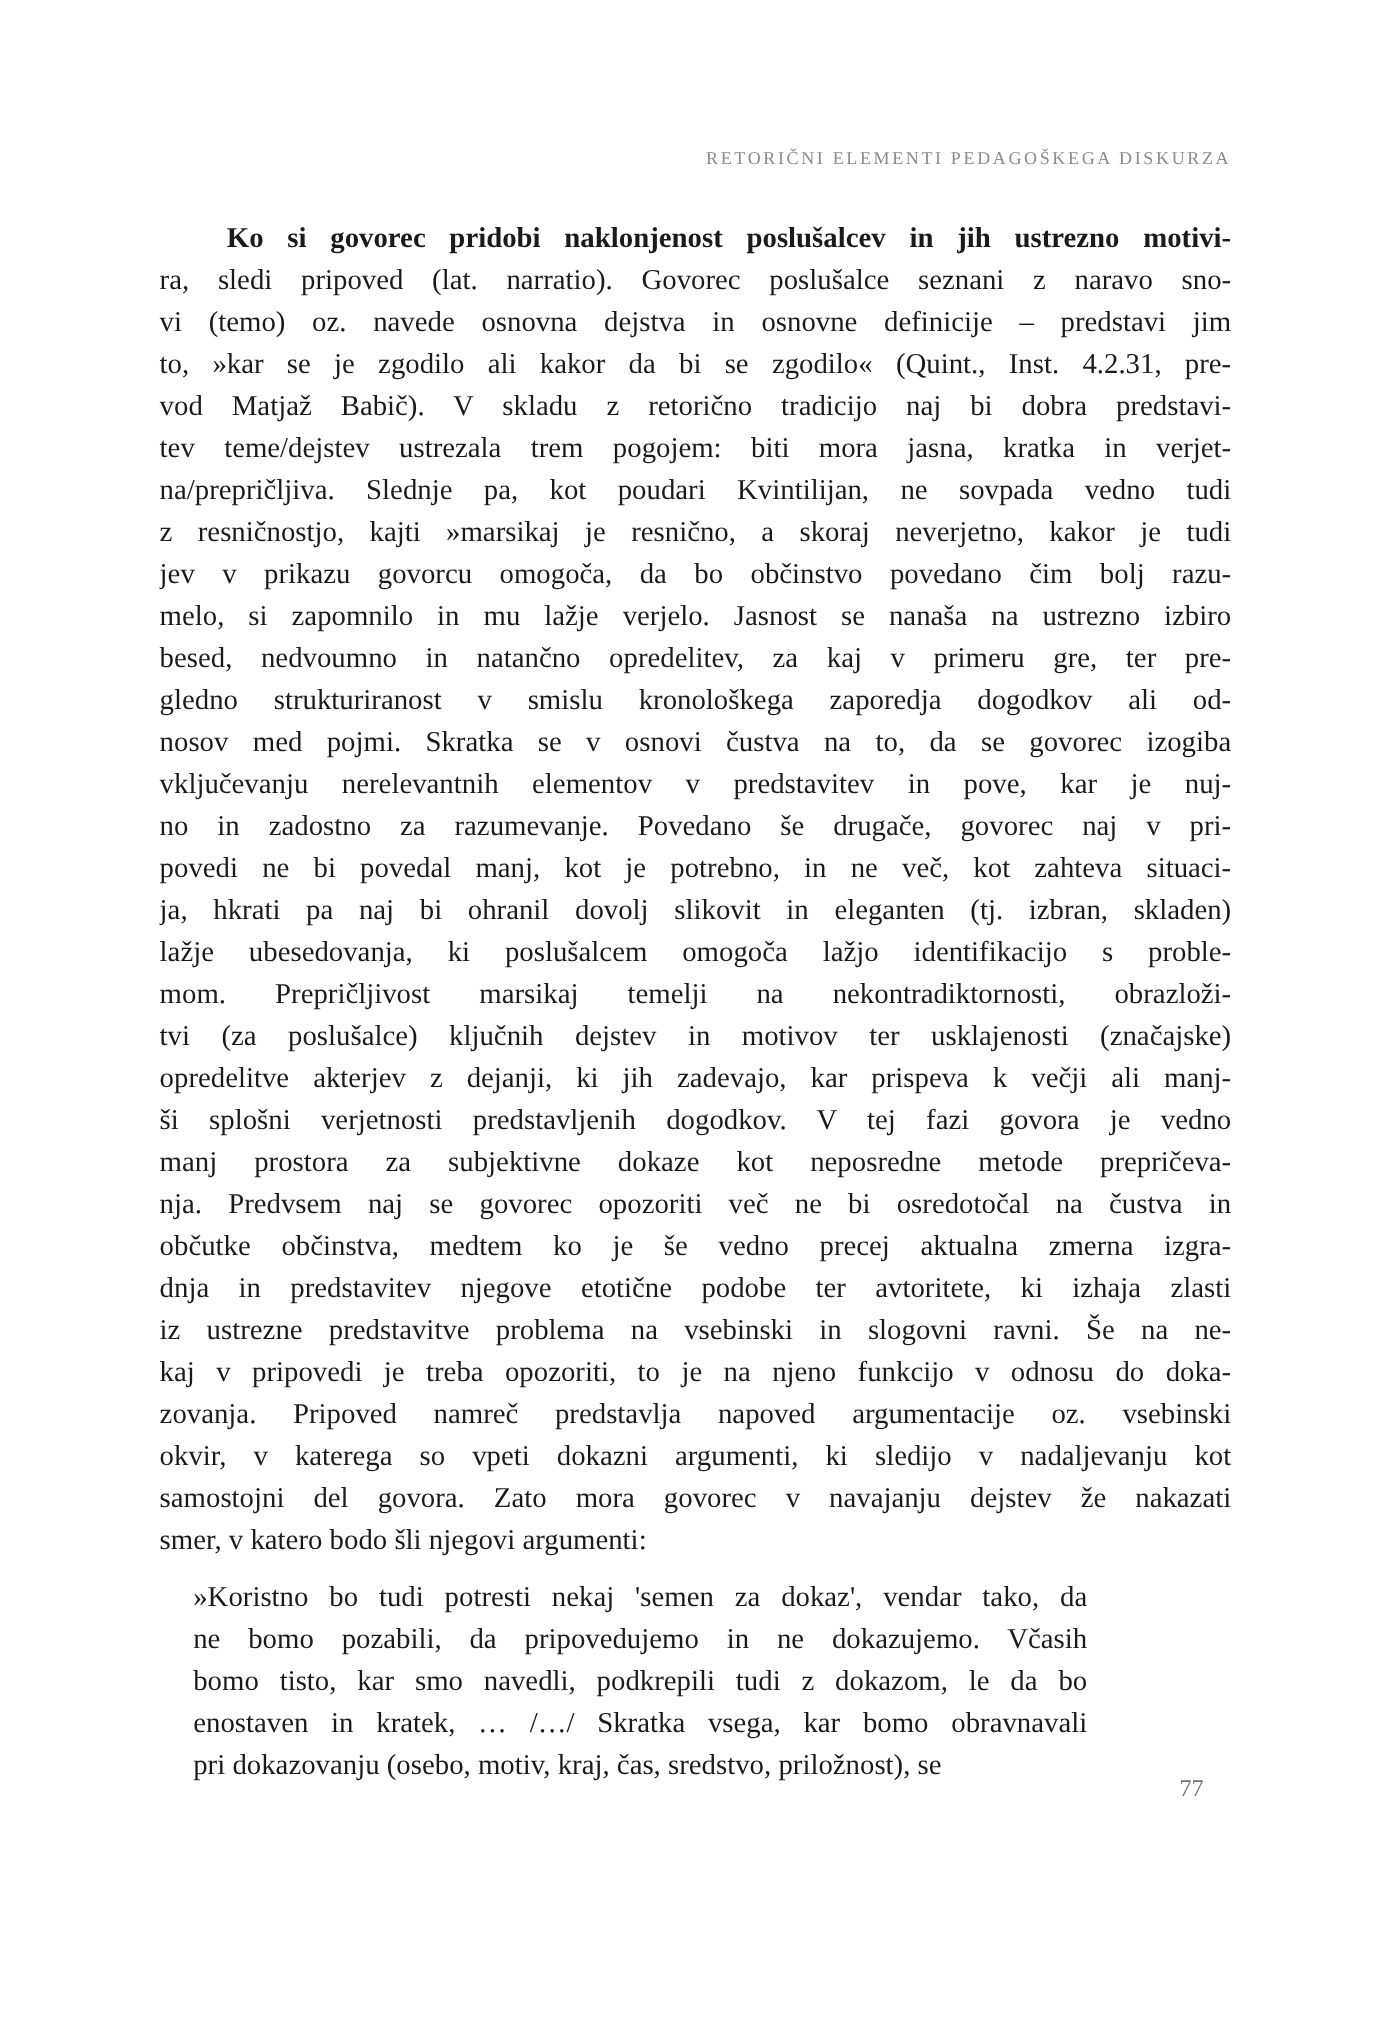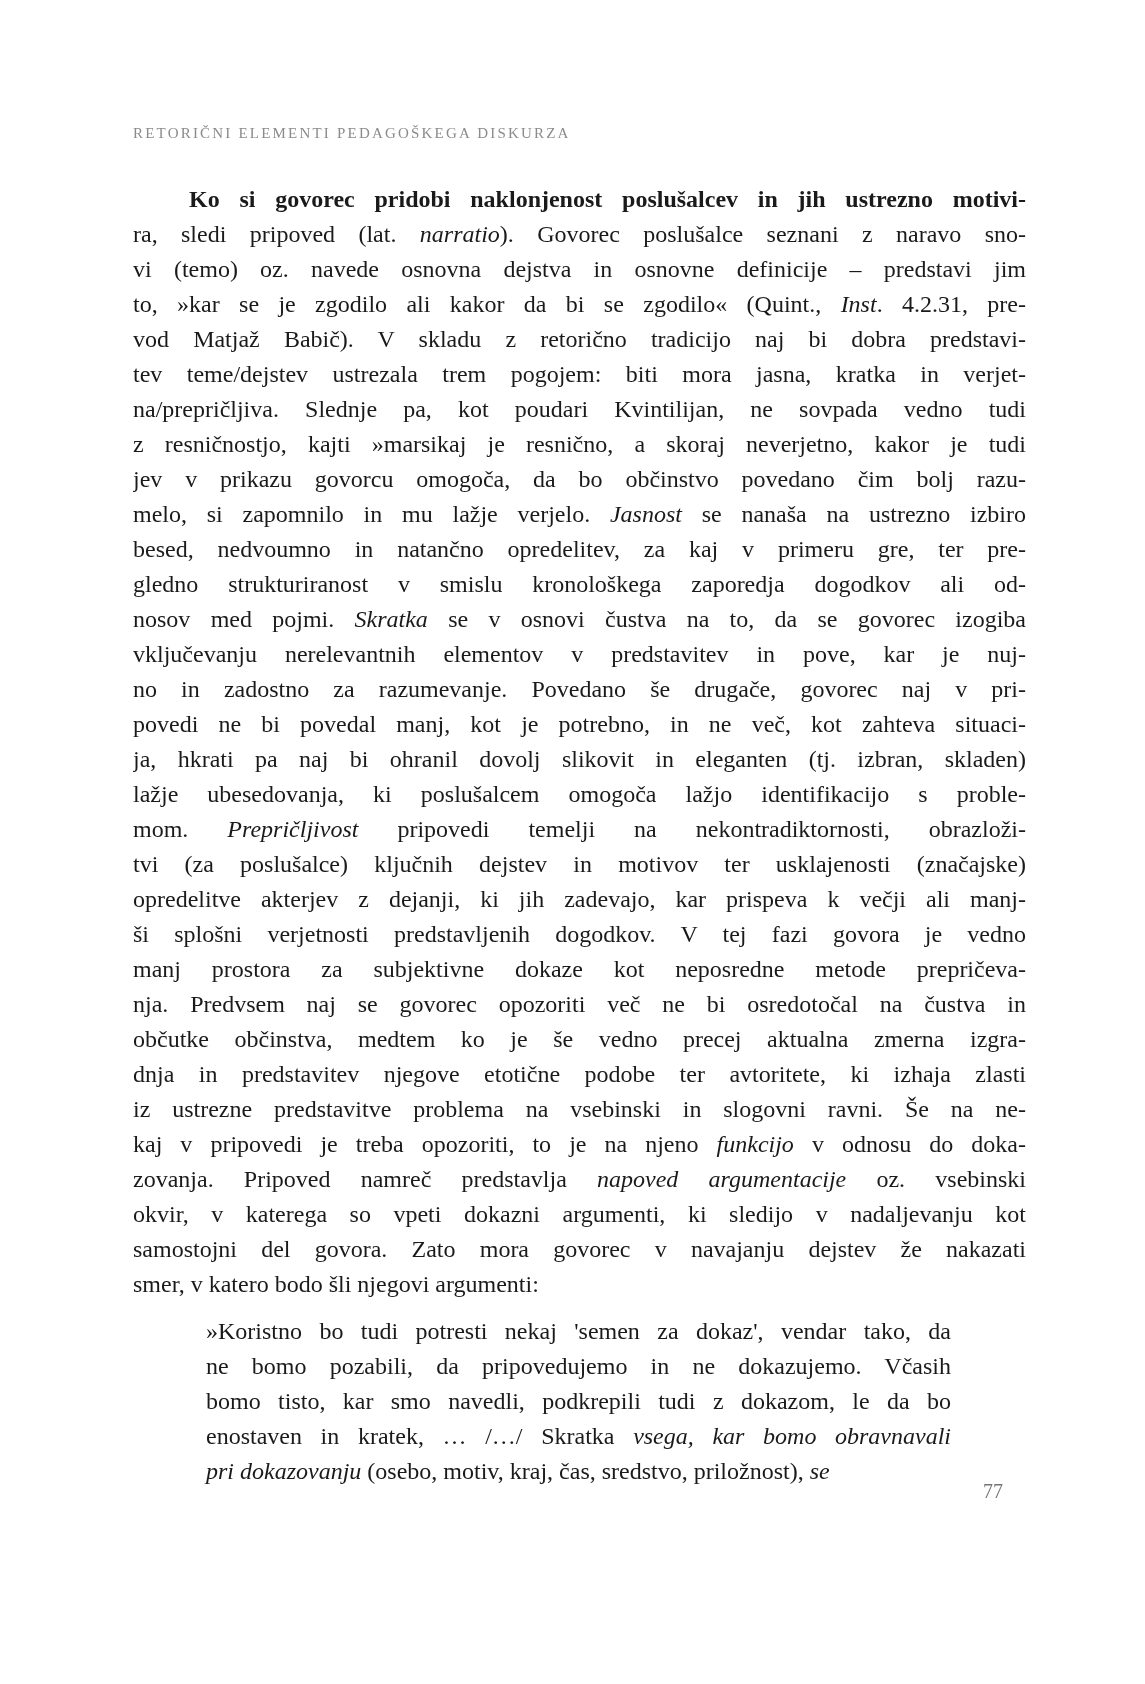--- a/index.html
+++ b/index.html
@@ -14,21 +14,21 @@
     background: #ffffff;
     font-family: "Liberation Serif", serif;
     color: #1a1a1a;
     overflow: hidden;
   }
   .running-head {
     position: absolute;
     top: 125px;
     left: 133px;
     width: 893px;
-    text-align: left;
+    text-align: right;
     font-size: 15px;
     letter-spacing: 2.2px;
     color: #8b8b8b;
     text-transform: uppercase;
   }
   .content {
     position: absolute;
     top: 182px;
     left: 133px;
     width: 893px;
@@ -42,25 +42,24 @@
     text-align-last: justify;
   }
   .tline.last {
     text-align-last: left;
   }
   .tline.indent {
     text-indent: 56px;
     font-weight: bold;
   }
   .it {
-    font-style: italic;
   }
   .block-quote {
     margin-top: 12px;
-    margin-left: 73px;
+    margin-left: 28px;
     width: 745px;
   }
   .page-number {
     position: absolute;
     left: 983px;
     top: 1480px;
     font-size: 20px;
     color: #757575;
   }
 </style>
@@ -83,21 +82,21 @@
         <div class="tline"><span>jev v prikazu govorcu omogoča, da bo občinstvo povedano čim bolj razu-</span></div>
         <div class="tline"><span>melo, si zapomnilo in mu lažje verjelo. </span><span class="it">Jasnost</span><span> se nanaša na ustrezno izbiro</span></div>
         <div class="tline"><span>besed, nedvoumno in natančno opredelitev, za kaj v primeru gre, ter pre-</span></div>
         <div class="tline"><span>gledno strukturiranost v smislu kronološkega zaporedja dogodkov ali od-</span></div>
         <div class="tline"><span>nosov med pojmi. </span><span class="it">Skratka</span><span> se v osnovi čustva na to, da se govorec izogiba</span></div>
         <div class="tline"><span>vključevanju nerelevantnih elementov v predstavitev in pove, kar je nuj-</span></div>
         <div class="tline"><span>no in zadostno za razumevanje. Povedano še drugače, govorec naj v pri-</span></div>
         <div class="tline"><span>povedi ne bi povedal manj, kot je potrebno, in ne več, kot zahteva situaci-</span></div>
         <div class="tline"><span>ja, hkrati pa naj bi ohranil dovolj slikovit in eleganten (tj. izbran, skladen)</span></div>
         <div class="tline"><span>lažje ubesedovanja, ki poslušalcem omogoča lažjo identifikacijo s proble-</span></div>
-        <div class="tline"><span>mom. </span><span class="it">Prepričljivost</span><span> pripovedi temelji na nekontradiktornosti, obrazloži-</span></div>
+        <div class="tline"><span>mom. </span><span class="it">Prepričljivost</span><span> marsikaj temelji na nekontradiktornosti, obrazloži-</span></div>
         <div class="tline"><span>tvi (za poslušalce) ključnih dejstev in motivov ter usklajenosti (značajske)</span></div>
         <div class="tline"><span>opredelitve akterjev z dejanji, ki jih zadevajo, kar prispeva k večji ali manj-</span></div>
         <div class="tline"><span>ši splošni verjetnosti predstavljenih dogodkov. V tej fazi govora je vedno</span></div>
         <div class="tline"><span>manj prostora za subjektivne dokaze kot neposredne metode prepričeva-</span></div>
         <div class="tline"><span>nja. Predvsem naj se govorec opozoriti več ne bi osredotočal na čustva in</span></div>
         <div class="tline"><span>občutke občinstva, medtem ko je še vedno precej aktualna zmerna izgra-</span></div>
         <div class="tline"><span>dnja in predstavitev njegove etotične podobe ter avtoritete, ki izhaja zlasti</span></div>
         <div class="tline"><span>iz ustrezne predstavitve problema na vsebinski in slogovni ravni. Še na ne-</span></div>
         <div class="tline"><span>kaj v pripovedi je treba opozoriti, to je na njeno </span><span class="it">funkcijo</span><span> v odnosu do doka-</span></div>
         <div class="tline"><span>zovanja. Pripoved namreč predstavlja </span><span class="it">napoved argumentacije</span><span> oz. vsebinski</span></div>

